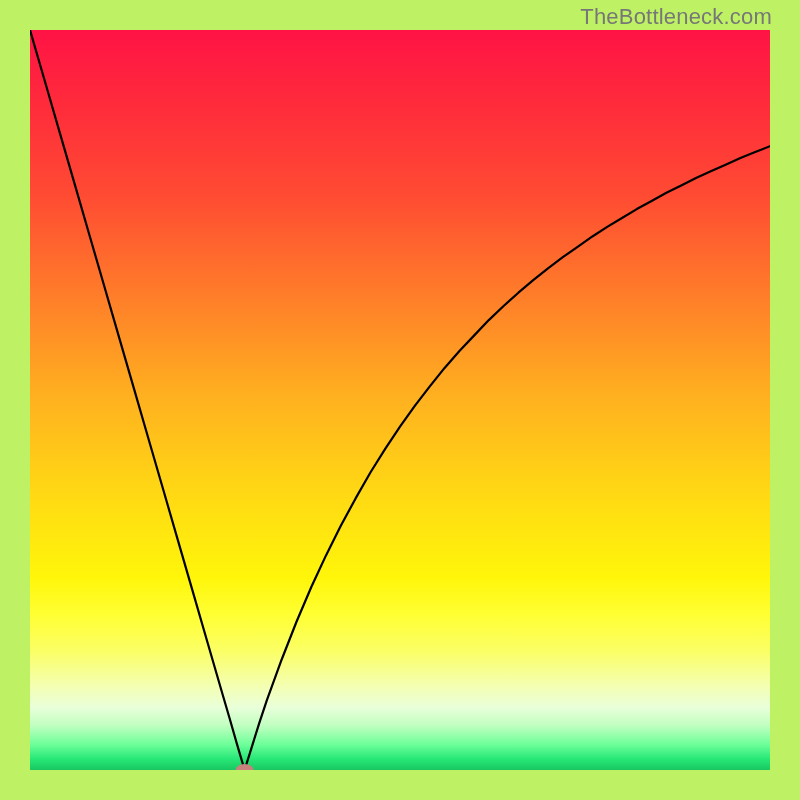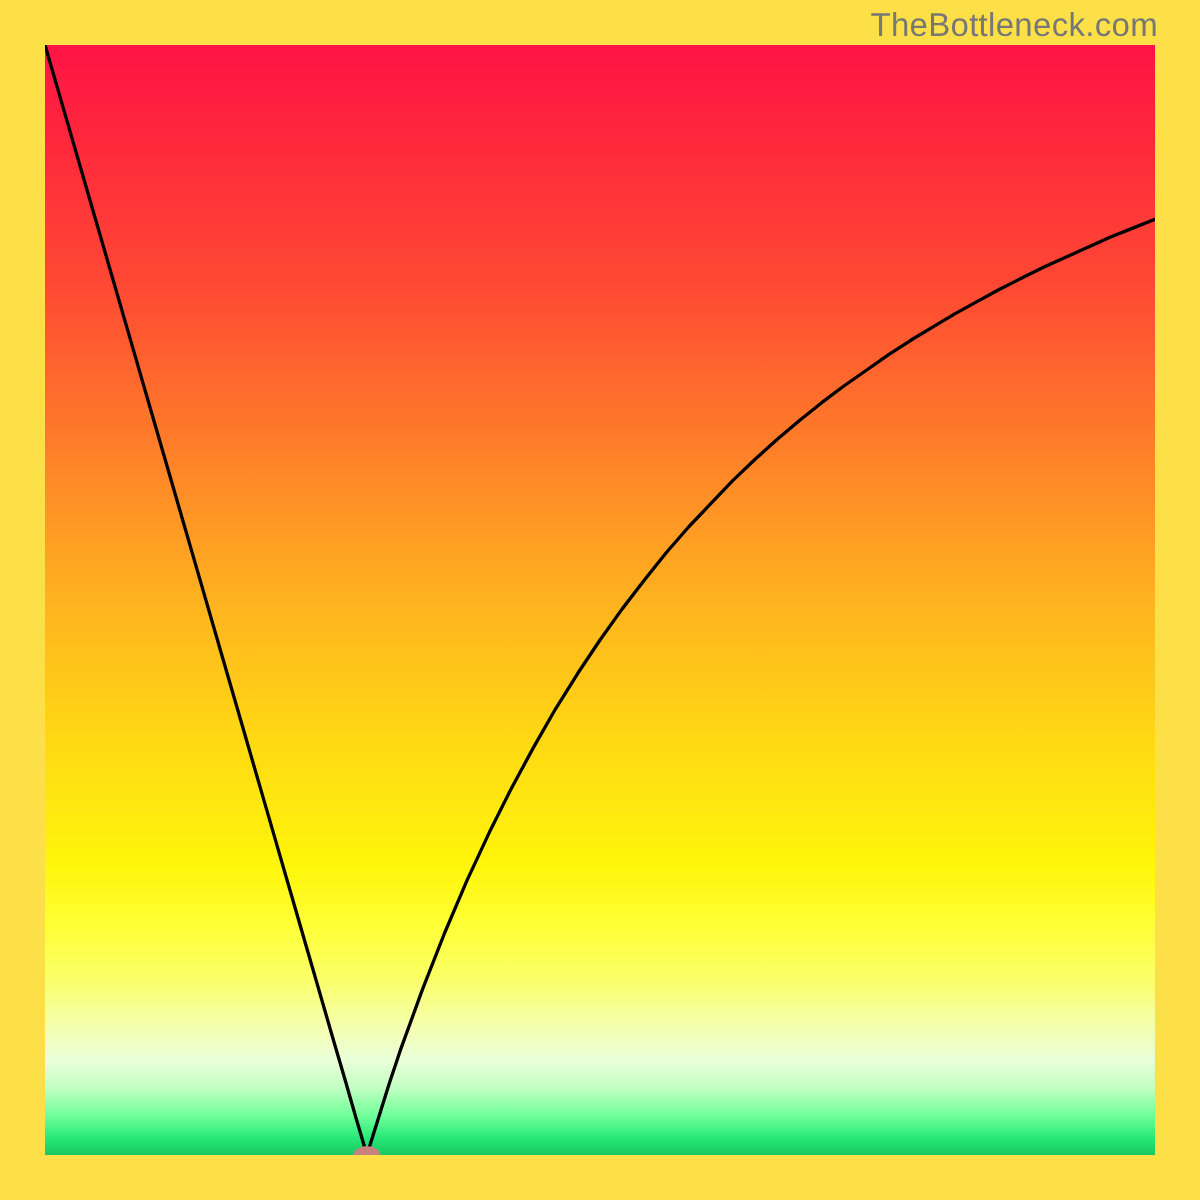--- a/index.html
+++ b/index.html
@@ -7,21 +7,21 @@
     padding: 0;
     width: 800px;
     height: 800px;
     background: #000;
     overflow: hidden;
     font-family: Arial, Helvetica, sans-serif;
   }
   .frame {
     position: absolute;
     inset: 0;
-    background: #fde047;
+    background: #bef264;
   }
   .plot {
     position: absolute;
     left: 30px;
     top: 30px;
     width: 740px;
     height: 740px;
     overflow: hidden;
   }
   .watermark {

